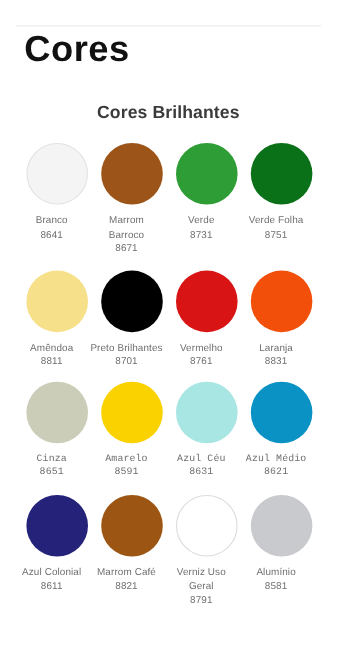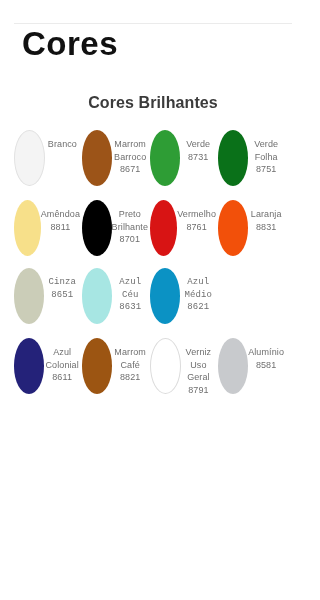--- a/index.html
+++ b/index.html
@@ -59,22 +59,22 @@
   }
   .row {
     display: flex;
     width: 278px;
     align-items: flex-start;
   }
   .cell {
     width: 66px;
     margin-right: 2px;
     display: flex;
-    flex-direction: row;
-    align-items: flex-start;
+    flex-direction: column;
+    align-items: flex-end;
   }
   .cell:last-child { margin-right: 0; }
   .swatch {
     width: 56px;
     height: 56px;
     border-radius: 50%;
     box-sizing: border-box;
   }
   .caption {
     margin-top: 8px;
@@ -95,21 +95,21 @@
   <div class="header-rule"></div>
 
   <h1 class="page-title">Cores</h1>
 
   <div class="section-title">Cores Brilhantes</div>
 
   <div class="grid">
       <div class="row" style="margin-bottom: 14px;">
         <div class="cell">
           <div class="swatch" style="background: rgb(244, 244, 244); border: 1px solid rgb(226, 226, 226);"></div>
-          <div class="caption"><span>Branco</span></div>
+          <div class="caption"><span>Branco</span><span class="code">8641</span></div>
         </div>
         <div class="cell">
           <div class="swatch" style="background: rgb(156, 84, 24);"></div>
           <div class="caption"><span>Marrom Barroco</span><span class="code">8671</span></div>
         </div>
         <div class="cell">
           <div class="swatch" style="background: rgb(46, 157, 53);"></div>
           <div class="caption"><span>Verde</span><span class="code">8731</span></div>
         </div>
         <div class="cell">
@@ -117,35 +117,39 @@
           <div class="caption"><span>Verde Folha</span><span class="code">8751</span></div>
         </div>
       </div>
       <div class="row" style="margin-bottom: 12px;">
         <div class="cell">
           <div class="swatch" style="background: rgb(247, 224, 138);"></div>
           <div class="caption"><span>Amêndoa</span><span class="code">8811</span></div>
         </div>
         <div class="cell">
           <div class="swatch" style="background: rgb(0, 0, 0);"></div>
-          <div class="caption"><span>Preto Brilhante</span><span class="code">8701</span></div>
+          <div class="caption"><span>Preto Brilhantes</span><span class="code">8701</span></div>
         </div>
         <div class="cell">
           <div class="swatch" style="background: rgb(216, 20, 20);"></div>
           <div class="caption"><span>Vermelho</span><span class="code">8761</span></div>
         </div>
         <div class="cell">
           <div class="swatch" style="background: rgb(242, 80, 10);"></div>
           <div class="caption"><span>Laranja</span><span class="code">8831</span></div>
         </div>
       </div>
       <div class="row" style="margin-bottom: 14px; font-family: Liberation Mono, monospace;">
         <div class="cell">
           <div class="swatch" style="background: rgb(203, 205, 184);"></div>
           <div class="caption"><span>Cinza</span><span class="code">8651</span></div>
+        </div>
+        <div class="cell">
+          <div class="swatch" style="background: rgb(250, 210, 0);"></div>
+          <div class="caption"><span>Amarelo</span><span class="code">8591</span></div>
         </div>
         <div class="cell">
           <div class="swatch" style="background: rgb(167, 230, 227);"></div>
           <div class="caption"><span>Azul Céu</span><span class="code">8631</span></div>
         </div>
         <div class="cell">
           <div class="swatch" style="background: rgb(11, 146, 196);"></div>
           <div class="caption"><span>Azul Médio</span><span class="code">8621</span></div>
         </div>
       </div>

